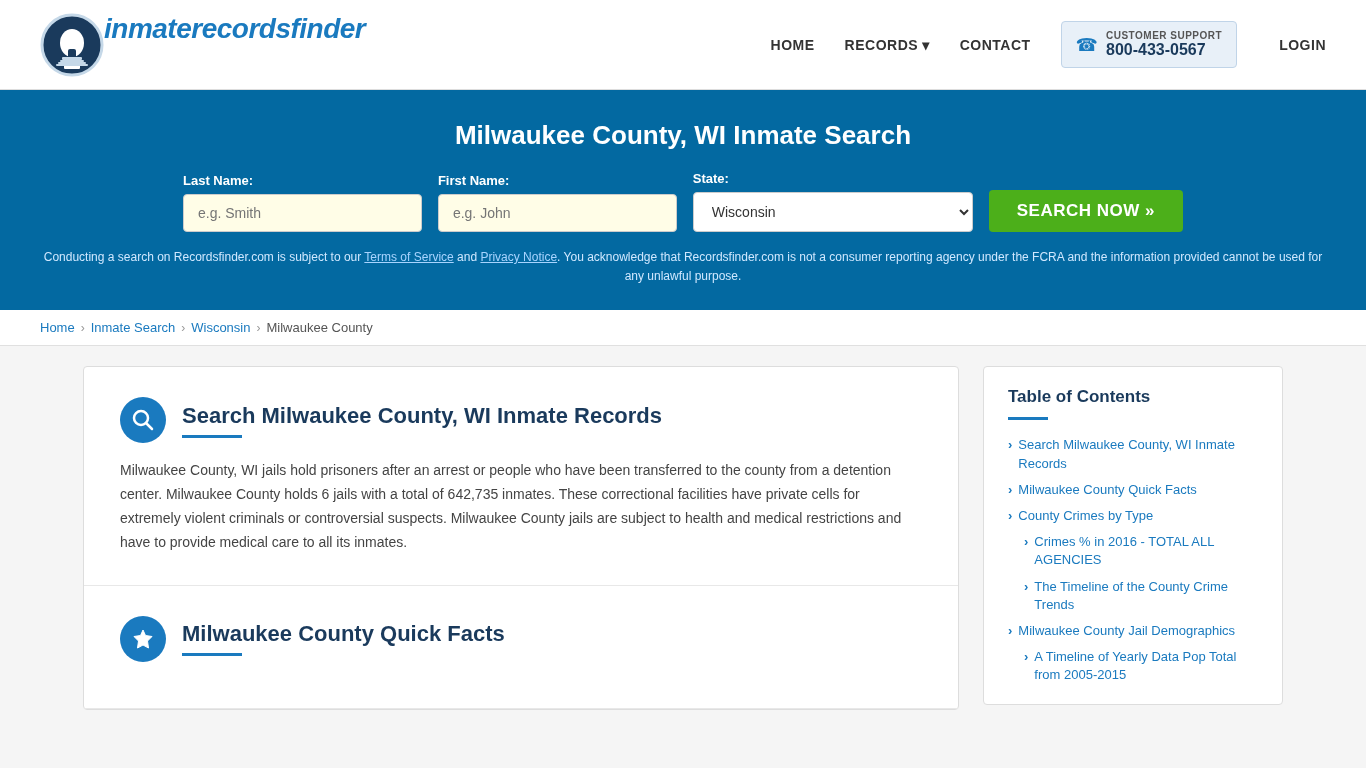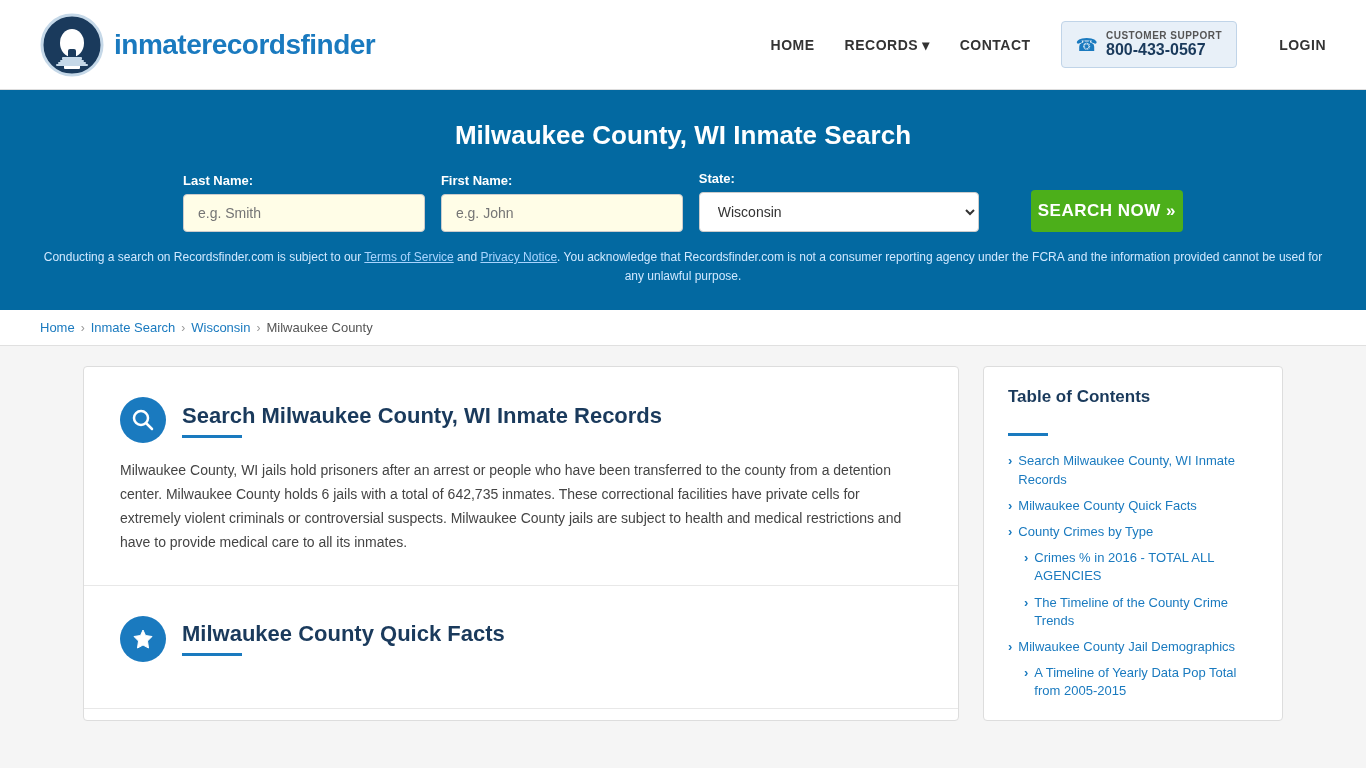--- a/index.html
+++ b/index.html
@@ -10,22 +10,22 @@
       background: #fff;
       border-bottom: 1px solid #ddd;
       padding: 10px 40px;
       display: flex;
       align-items: center;
       justify-content: space-between;
       height: 90px;
     }
     .logo-area {
       display: flex;
-      align-items: center;
-      gap: 10px;
+      gap: 0;
+      font-style: italic;
     }
     .logo-icon {
       width: 64px;
       height: 64px;
     }
     .logo-text {
       font-size: 28px;
       color: #1a3a5c;
       font-weight: 300;
       letter-spacing: -0.5px;
@@ -141,28 +141,27 @@
       color: #333;
       outline: none;
       width: 100%;
       cursor: pointer;
     }
     .search-btn {
       background: #4caf1a;
       color: #fff;
       border: none;
       border-radius: 4px;
-      padding: 11px 7px;
+      padding: 11px 28px;
       font-size: 17px;
       font-weight: 700;
       cursor: pointer;
       white-space: nowrap;
       letter-spacing: 0.5px;
       flex-shrink: 0;
-      margin-left: 36px;
     }
     .hero-disclaimer {
       text-align: center;
       color: #d0e8ff;
       font-size: 12px;
       line-height: 1.6;
     }
     .hero-disclaimer a {
       color: #a8d4ff;
       text-decoration: underline;
@@ -255,21 +254,21 @@
     .toc-box {
       background: #fff;
       border: 1px solid #ddd;
       border-radius: 4px;
       padding: 20px 24px;
     }
     .toc-title {
       font-size: 17px;
       font-weight: 700;
       color: #1a3a5c;
-      margin-bottom: 26px;
+      margin-bottom: 10px;
     }
     .toc-divider {
       height: 3px;
       background: #1a7abf;
       width: 40px;
       margin-bottom: 16px;
     }
     .toc-list {
       list-style: none;
       display: flex;

